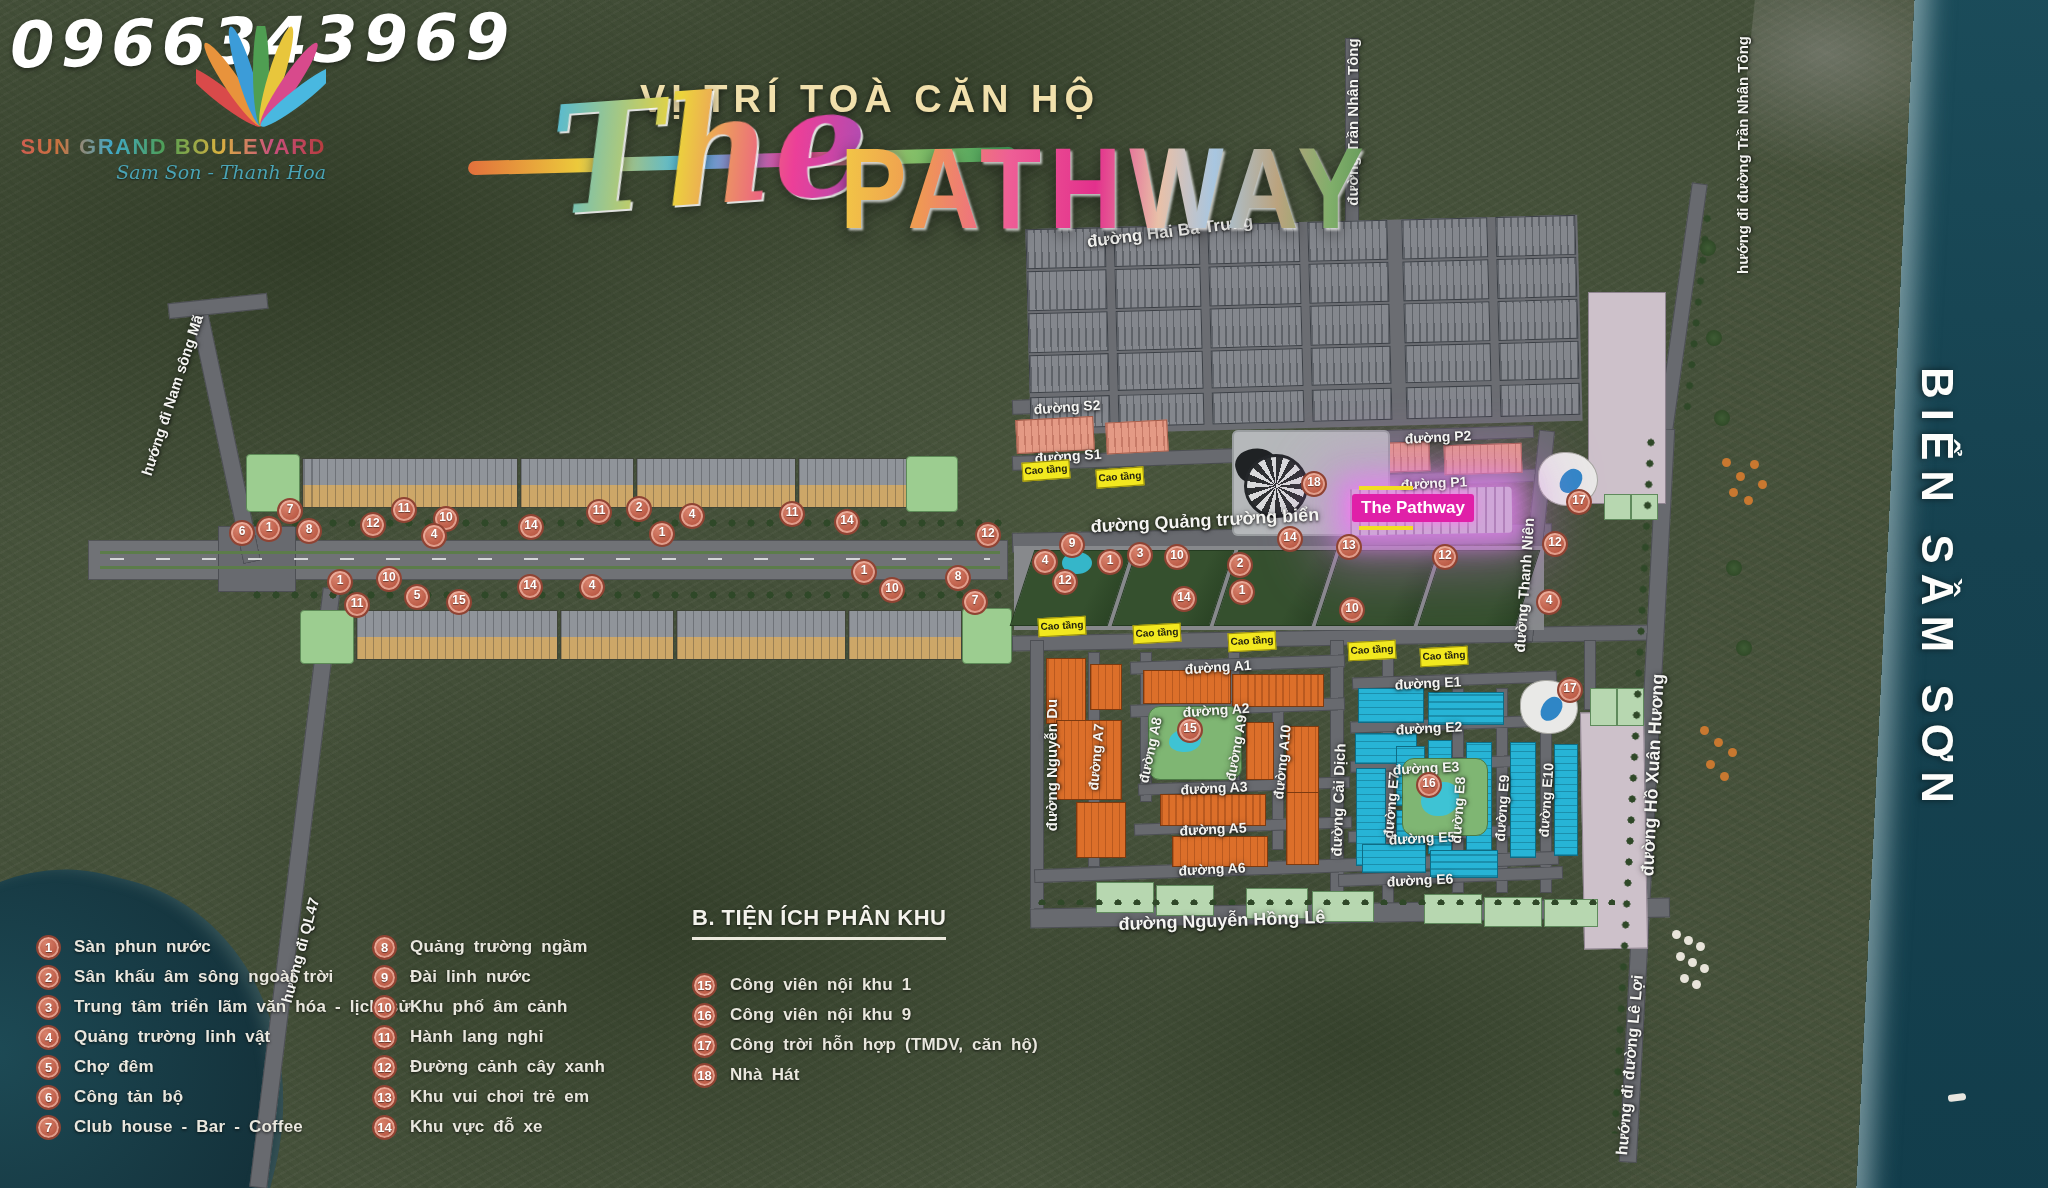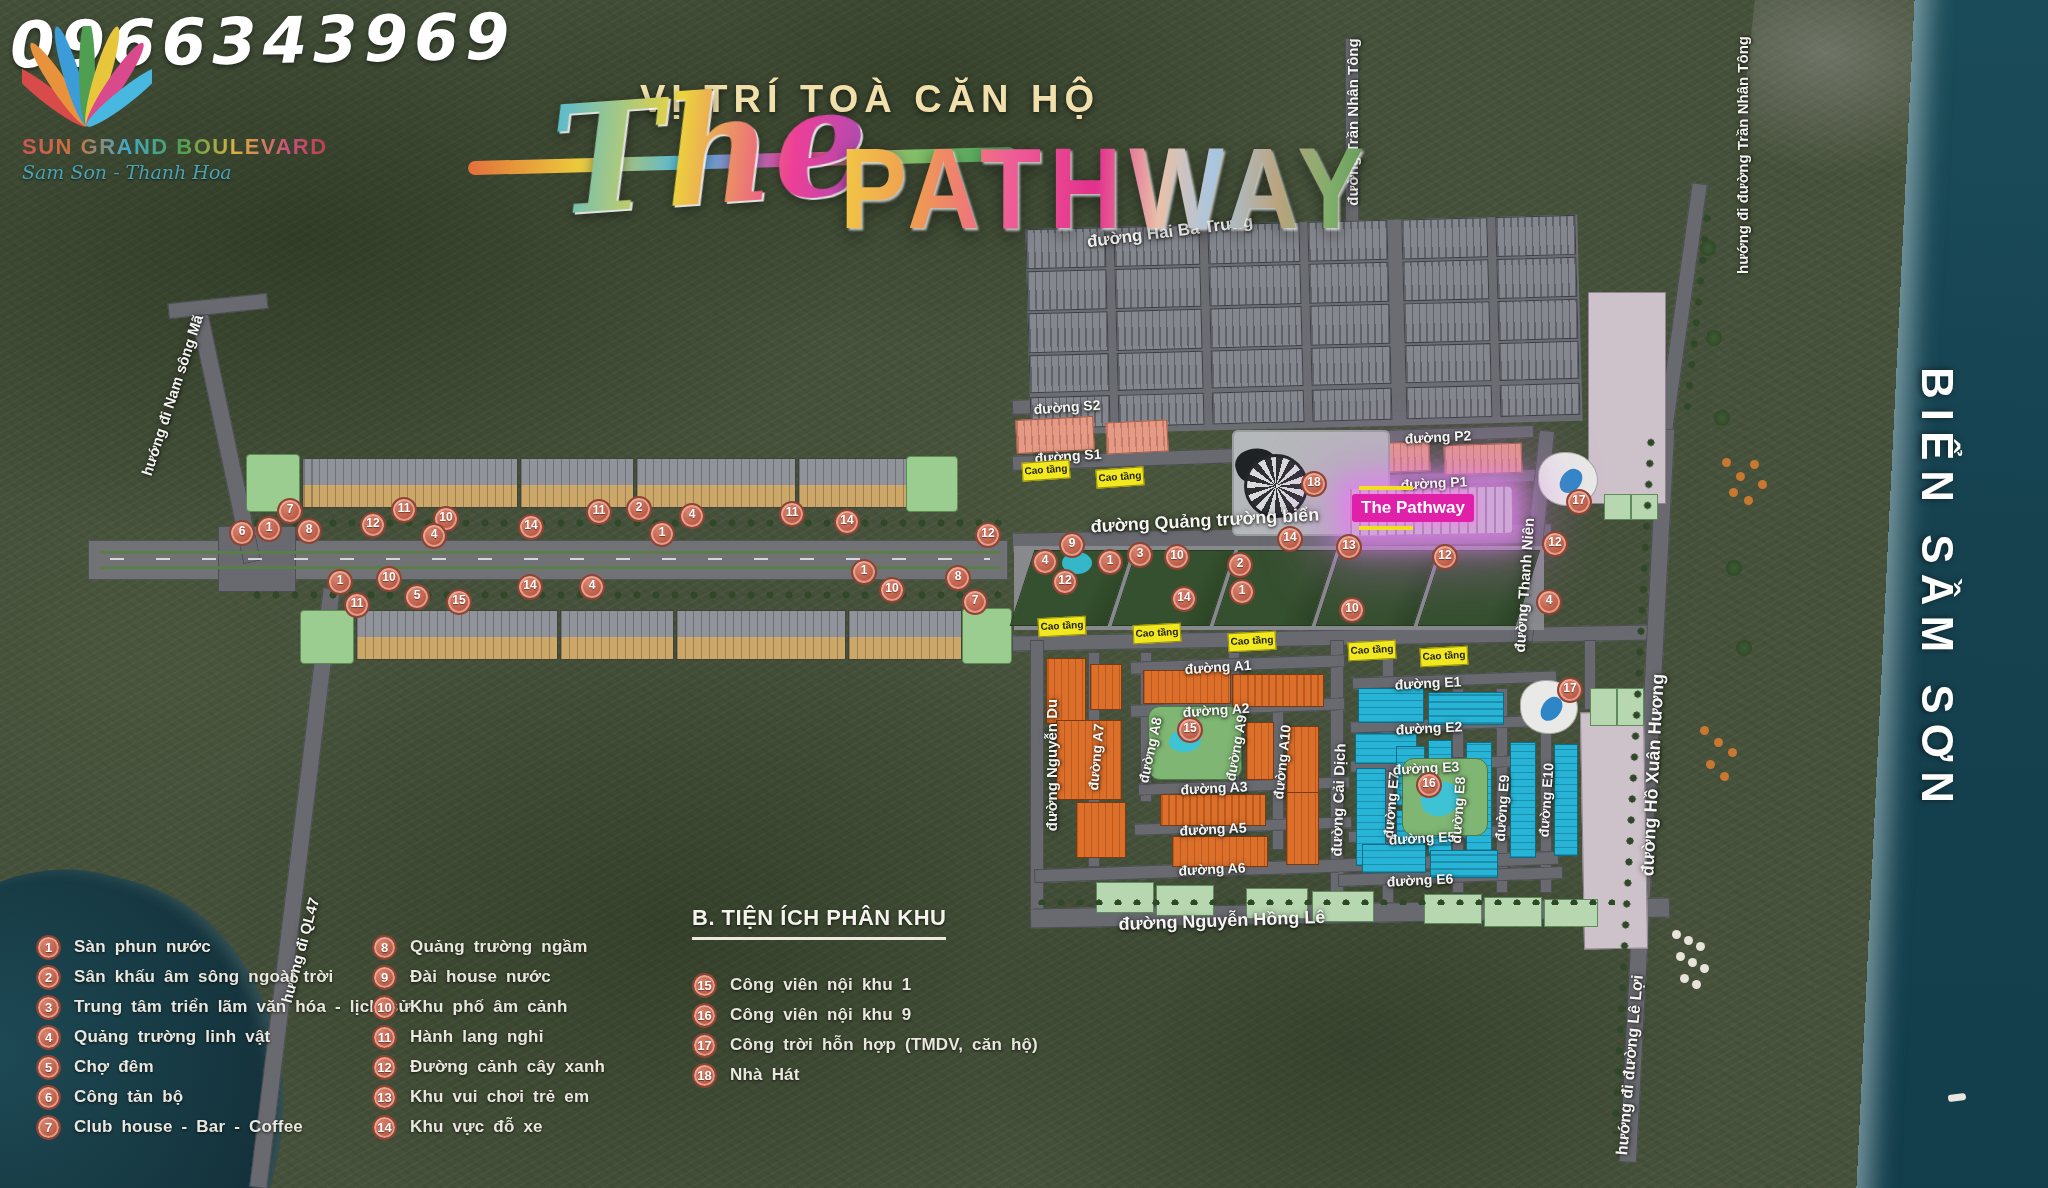--- a/index.html
+++ b/index.html
@@ -75,21 +75,21 @@
     text-shadow:0 1px 3px rgba(0,0,0,.85),0 0 6px rgba(0,0,0,.45);}
   .caotang{position:absolute;width:46px;height:17px;background:#f2e81f;border:1px solid #978d0c;z-index:6;
     color:#23230f;font:bold 10px/15px "Liberation Sans",sans-serif;text-align:center;}
   .mk{position:absolute;width:22px;height:22px;border-radius:50%;z-index:7;
     background:radial-gradient(circle at 35% 30%,#d8826c,#b95742 72%);border:2px solid #8f4333;
     box-shadow:inset 0 0 0 2px rgba(255,214,198,.55);color:#fff;font:bold 12px/19px "Liberation Sans",sans-serif;
     text-align:center;text-shadow:0 1px 1px rgba(0,0,0,.45);}
   
   .phone{position:absolute;left:10px;top:4px;z-index:9;color:#fff;font:italic bold 64px "DejaVu Sans",sans-serif;
     letter-spacing:6px;transform:rotate(-1deg);text-shadow:0 2px 5px rgba(0,0,0,.5);}
-  .sun-logo{position:absolute;left:22px;top:26px;width:320px;text-align:left;z-index:9;}
+  .sun-logo{position:absolute;left:6px;top:26px;width:320px;text-align:right;z-index:9;}
   .sun-name{font:bold 22px "Liberation Sans",sans-serif;letter-spacing:1.5px;}
   .sun-tag{font:italic 19px "DejaVu Serif",serif;color:#4aa4b6;margin-top:1px;text-shadow:0 1px 2px rgba(0,0,0,.6);}
   .grad-sun{color:#c9733f;background:linear-gradient(90deg,#d05656,#c9733f,#3fa9c9,#4f9e52,#d9b23f,#c94f7e,#b53c3c);}
   .title-wrap{position:absolute;left:440px;top:78px;width:1000px;z-index:9;}
   .subtitle{font:bold 38px "Liberation Sans",sans-serif;color:#f1e0ac;letter-spacing:6px;text-align:center;width:860px;
     text-shadow:0 2px 6px rgba(0,0,0,.65);}
   .t-bar{position:absolute;left:28px;top:76px;width:548px;height:14px;border-radius:8px;transform:rotate(-1.5deg);
     background:linear-gradient(90deg,#e2703c,#ecc93b,#49b8e0,#ec3f98,#8ac26a,#3f9e5a);}
   .t-script{position:absolute;left:112px;top:-10px;font:italic bold 150px/1.1 "DejaVu Serif",serif;transform:rotate(-4deg);
     color:#ec3f98;background:linear-gradient(100deg,#49b8e0,#ecd43b 40%,#ec3f98 75%,#a04fb8);
@@ -456,21 +456,21 @@
             <div class="lg-label">Club house - Bar - Coffee</div>
           </div>
         </div>
       <div id="lgA2">
           <div class="lg-row">
             <div class="lg-num">8</div>
             <div class="lg-label">Quảng trường ngầm</div>
           </div>
           <div class="lg-row">
             <div class="lg-num">9</div>
-            <div class="lg-label">Đài house nước</div>
+            <div class="lg-label">Đài linh nước</div>
           </div>
           <div class="lg-row">
             <div class="lg-num">10</div>
             <div class="lg-label">Khu phố âm cảnh</div>
           </div>
           <div class="lg-row">
             <div class="lg-num">11</div>
             <div class="lg-label">Hành lang nghỉ</div>
           </div>
           <div class="lg-row">

